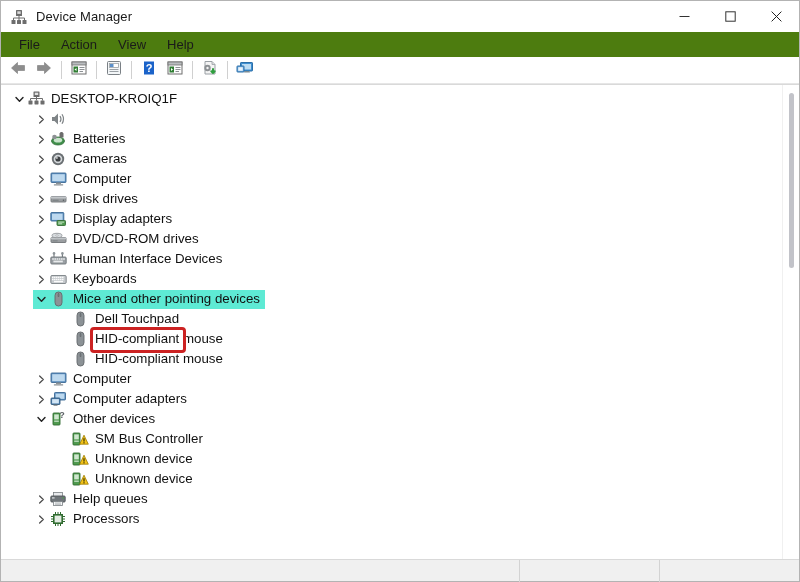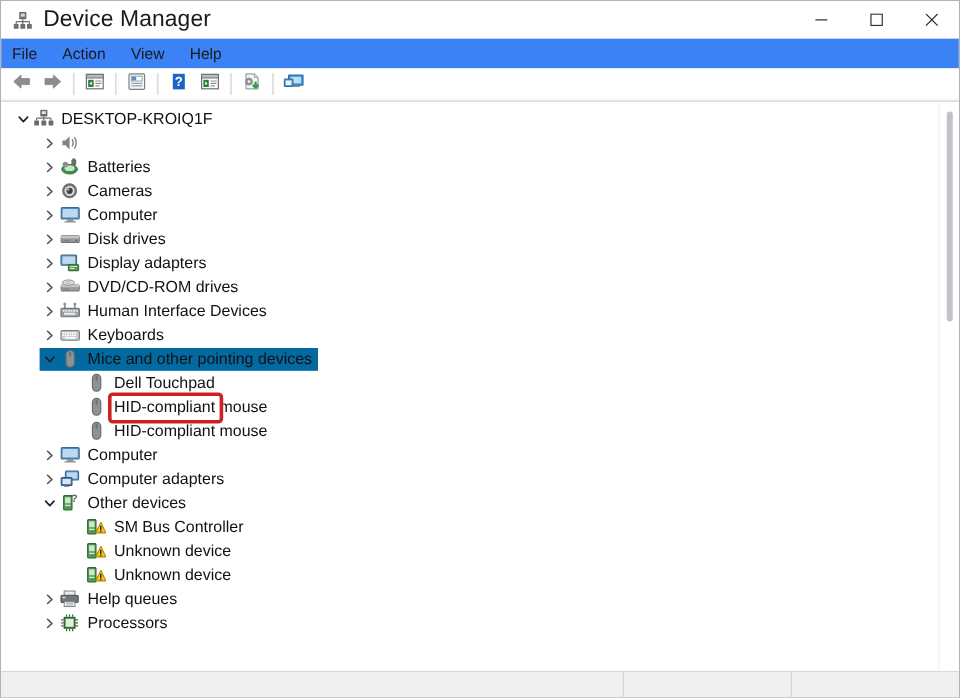--- a/index.html
+++ b/index.html
@@ -25,36 +25,37 @@
     background: #ffffff;
     flex: 0 0 auto;
     position: relative;
   }
   #title-icon {
     width: 18px; height: 18px;
     margin-left: 9px; margin-right: 8px;
     position: relative; flex: 0 0 auto;
   }
   #title-text {
-    font-size: 19px; color: #1a1a1a;
+    font-size: 13px; color: #1a1a1a;
     letter-spacing: 0.1px;
   }
   .wbtns { margin-left: auto; display: flex; height: 31px; }
   .wbtn {
     width: 46px; height: 31px;
     display: flex; align-items: center; justify-content: center;
     color: #222; font-size: 13px;
     cursor: default;
   }
 
   
   #menubar {
     height: 25px;
     display: flex; align-items: center;
-    background: #3b82f6;
+    padding-left: 9px;
+    background: #4d7c0f;
     flex: 0 0 auto;
   }
   .menu-item {
     font-size: 13px; color: #1a1a1a;
     padding: 2px 9px;
     margin-right: 3px;
     cursor: default;
   }
 
   
@@ -96,21 +97,21 @@
     white-space: nowrap;
     cursor: default;
     position: relative;
   }
   .row .hl {
     display: inline-flex; align-items: center;
     height: 19px;
     padding-right: 5px;
     justify-content: flex-end;
   }
-  .row.selected .hl { background: #0369a1; }
+  .row.selected .hl { background: #5eead4; }
   .chev {
     width: 17px; flex: 0 0 auto;
     display: flex; align-items: center; justify-content: center;
     color: #3a3a3a; font-size: 11px;
     line-height: 1;
   }
   .chev svg { display: block; }
   .ico {
     width: 17px; height: 16px; flex: 0 0 auto;
     margin-right: 6px;

